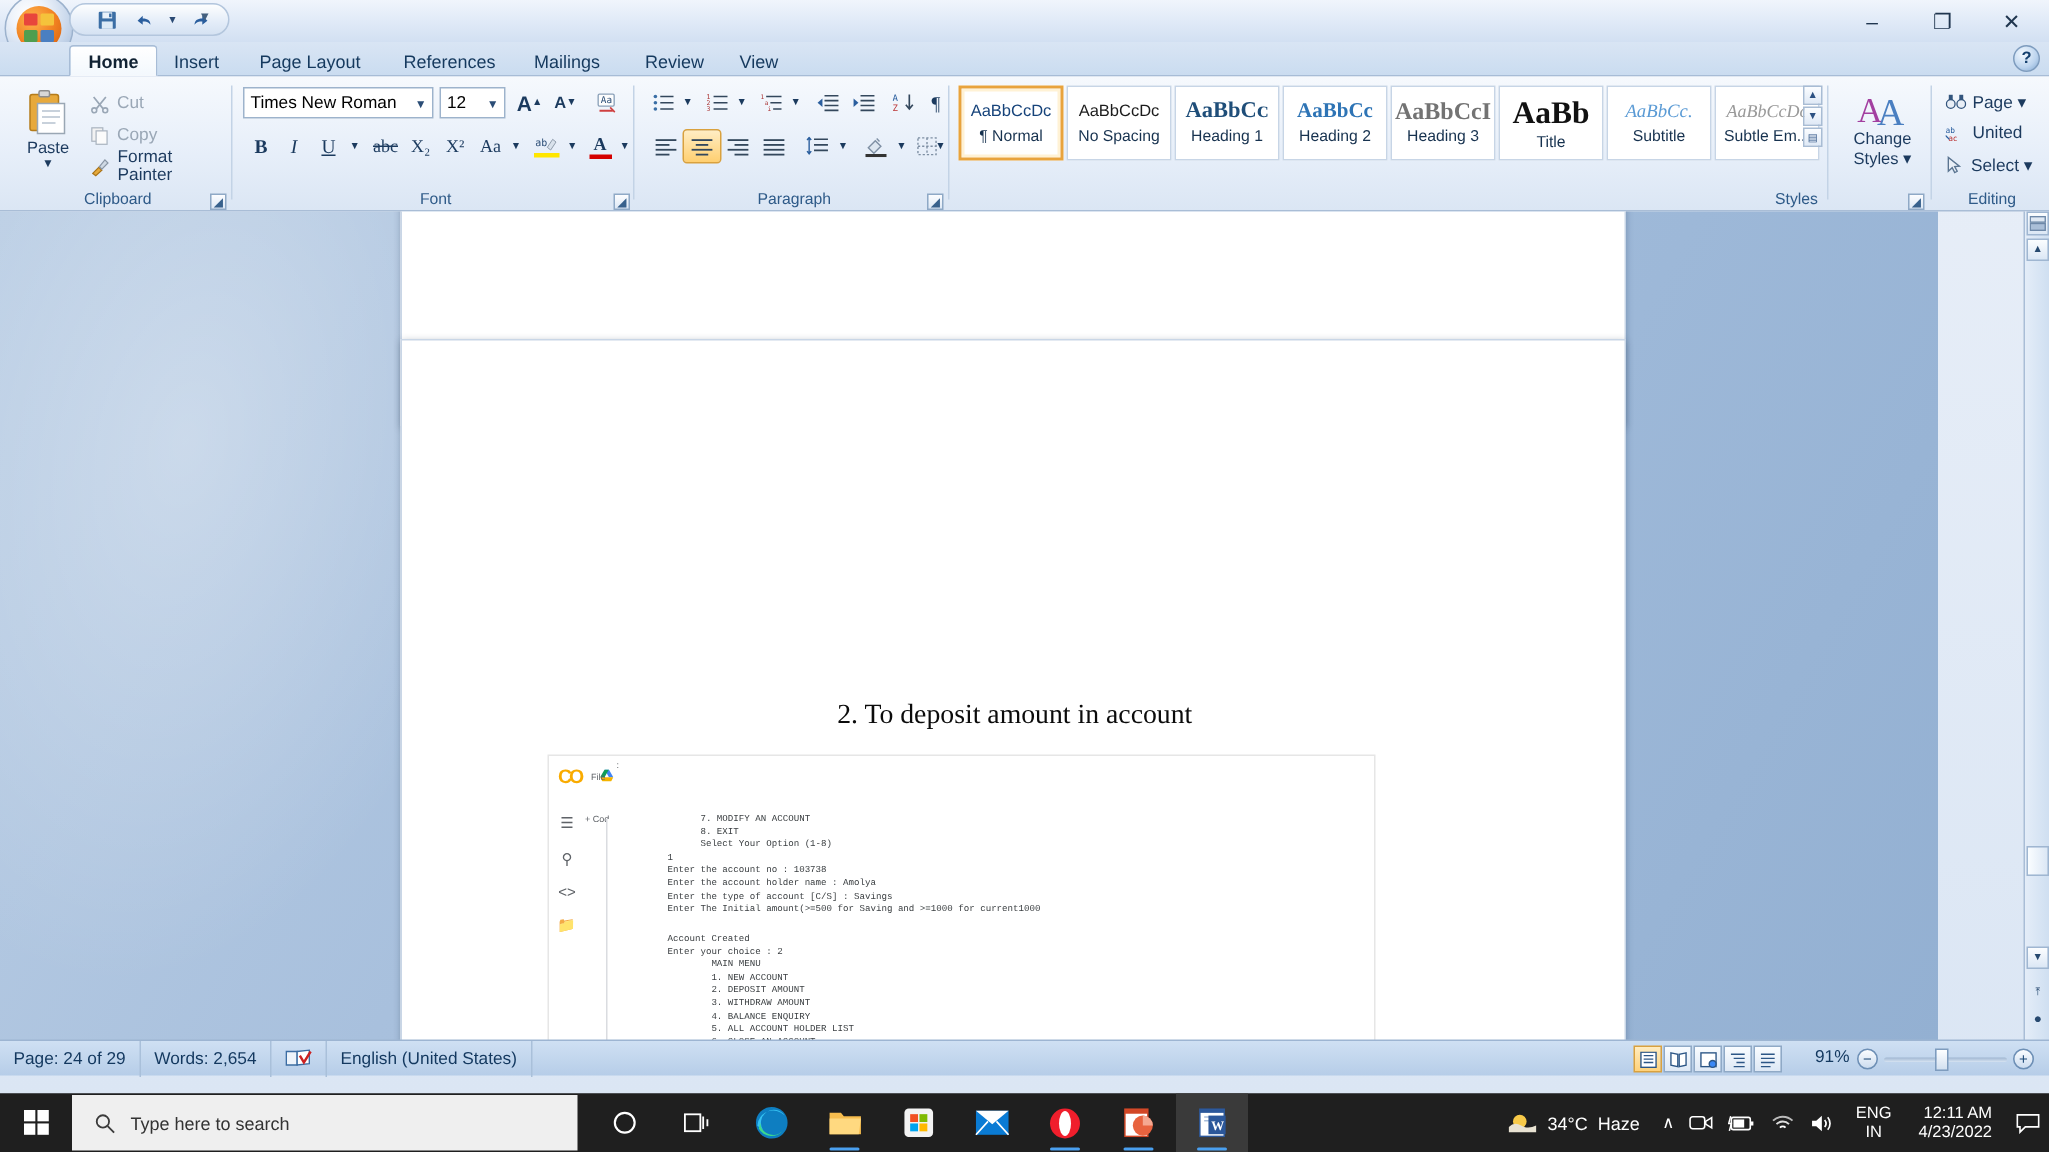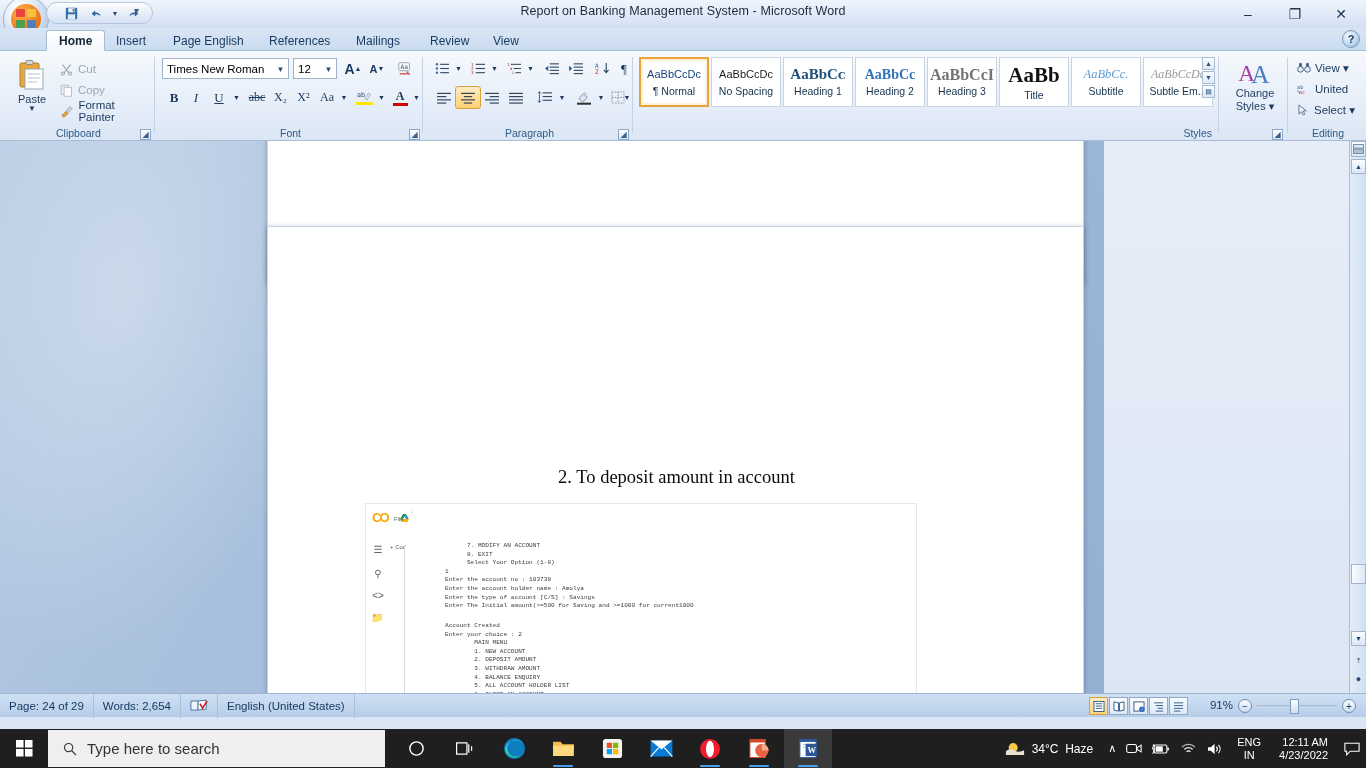--- a/index.html
+++ b/index.html
@@ -159,21 +159,21 @@
   
   #g-changestyles { left: 1222px; width: 66px; }
   #g-editing { left: 1290px; width: 76px; }
   .edititem {
     position: absolute; left: 4px; height: 20px; display: flex; align-items: center; gap: 4px;
     font-size: 11.5px; color: #1c3a5e; cursor: default; padding: 0 3px; border-radius: 2px;
   }
 
   
   #doc-area {
-    position: absolute; left: 0; top: 141px; width: 1104px; height: 564px;
+    position: absolute; left: 0; top: 141px; width: 1292px; height: 564px;
     background: linear-gradient(120deg, #b9cde4 0%, #a8c0dd 35%, #9db8d8 70%, #93b0d2 100%);
     overflow: hidden;
   }
   #doc-sheen {
     position: absolute; left: -60px; top: -120px; width: 420px; height: 700px;
     background: radial-gradient(ellipse at 40% 40%, rgba(255,255,255,.32), rgba(255,255,255,0) 62%);
     transform: rotate(12deg);
   }
   .page {
     position: absolute; left: 267px; width: 817px; background: #fff;
@@ -285,21 +285,21 @@
   }
   #start-btn {
     position: absolute; left: 0; top: 0; width: 48px; height: 39px;
     display: flex; align-items: center; justify-content: center; cursor: default;
   }
   #tb-search {
     position: absolute; left: 48px; top: 1px; width: 337px; height: 37px;
     background: #efefef; display: flex; align-items: center; gap: 10px; padding-left: 15px;
     cursor: default;
   }
-  #tb-search-text { font-size: 15px; color: #333; }
+  #tb-search-text { font-size: 12px; color: #333; }
   .tb-ico {
     position: absolute; top: 0; width: 48px; height: 39px;
     display: flex; align-items: center; justify-content: center; cursor: default;
   }
   .tb-ico.running:after {
     content: ''; position: absolute; bottom: 1px; left: 14px; width: 20px; height: 2.5px;
     background: #4aa0f0; border-radius: 1px;
   }
   .tb-ico.active { background: #3a3a3a; }
   #tray {
@@ -312,21 +312,20 @@
   #lang { line-height: 13px; font-size: 11px; text-align: center; padding: 0 8px; }
   #clock { line-height: 13px; font-size: 11px; text-align: right; padding: 0 10px; }
   #action-center { width: 28px; display:flex; align-items:center; justify-content:center; }
 </style>
 </head>
 <body>
 
 <div id="word-window">
 
   <div id="title-bar">
-    <div id="title-text">Report on Banking Management System - Microsoft Word</div>
     <div class="winbtn" id="btn-min">–</div>
     <div class="winbtn" id="btn-max">❐</div>
     <div class="winbtn" id="btn-close">✕</div>
   </div>
 
   <div id="office-orb">
     <div id="orb-inner">
       <div class="orb-sq" style="left:5px;top:5px;background:#e8453c;"></div>
       <div class="orb-sq" style="left:16px;top:5px;background:#f5c33b;"></div>
       <div class="orb-sq" style="left:5px;top:16px;background:#4f9e4f;"></div>
@@ -353,21 +352,21 @@
       <svg width="14" height="12" viewBox="0 0 16 14">
           <path d="M13 8 L9 4 L9 6.3 C5 6.3 3 8 3 11 C4.5 8.8 6.4 8.6 9 8.6 L9 11 Z" fill="#2a5e9e"></path>
         </svg>
     </div>
   </div>
   <div id="qat-more">▾</div>
 
   <div id="tabstrip">
     <div class="rtab active" style="left:46px;">Home</div>
     <div class="rtab" style="left:104px;">Insert</div>
-    <div class="rtab" style="left:161px;">Page English</div>
+    <div class="rtab" style="left:161px;">Page Layout</div>
     <div class="rtab" style="left:257px;">References</div>
     <div class="rtab" style="left:344px;">Mailings</div>
     <div class="rtab" style="left:418px;">Review</div>
     <div class="rtab" style="left:481px;">View</div>
   </div>
   <div id="help-btn">?</div>
 
   <div id="ribbon">
 
     <div class="group" id="g-clipboard">
@@ -660,21 +659,21 @@
     </div>
 
     <div class="group" id="g-editing">
       <div class="edititem" style="top:7px;">
         <svg width="14" height="12" viewBox="0 0 16 13">
             <circle cx="4" cy="8" r="3.3" fill="#e8eef6" stroke="#33557d"></circle>
             <circle cx="12" cy="8" r="3.3" fill="#e8eef6" stroke="#33557d"></circle>
             <rect x="2.5" y="1" width="3" height="4" fill="#33557d"></rect>
             <rect x="10.5" y="1" width="3" height="4" fill="#33557d"></rect>
           </svg>
-        <span>View ▾</span>
+        <span>Page ▾</span>
       </div>
       <div class="edititem" style="top:28px;">
         <svg width="14" height="12" viewBox="0 0 16 13">
             <text x="0" y="6" font-size="6" fill="#2a5e9e" font-family="monospace">ab</text>
             <text x="2" y="12" font-size="6" fill="#b33" font-family="monospace">ac</text>
             <path d="M0 8 L3 11" stroke="#2a5e9e" stroke-width="1"></path>
           </svg>
         <span>United</span>
       </div>
       <div class="edititem" style="top:49px;">

